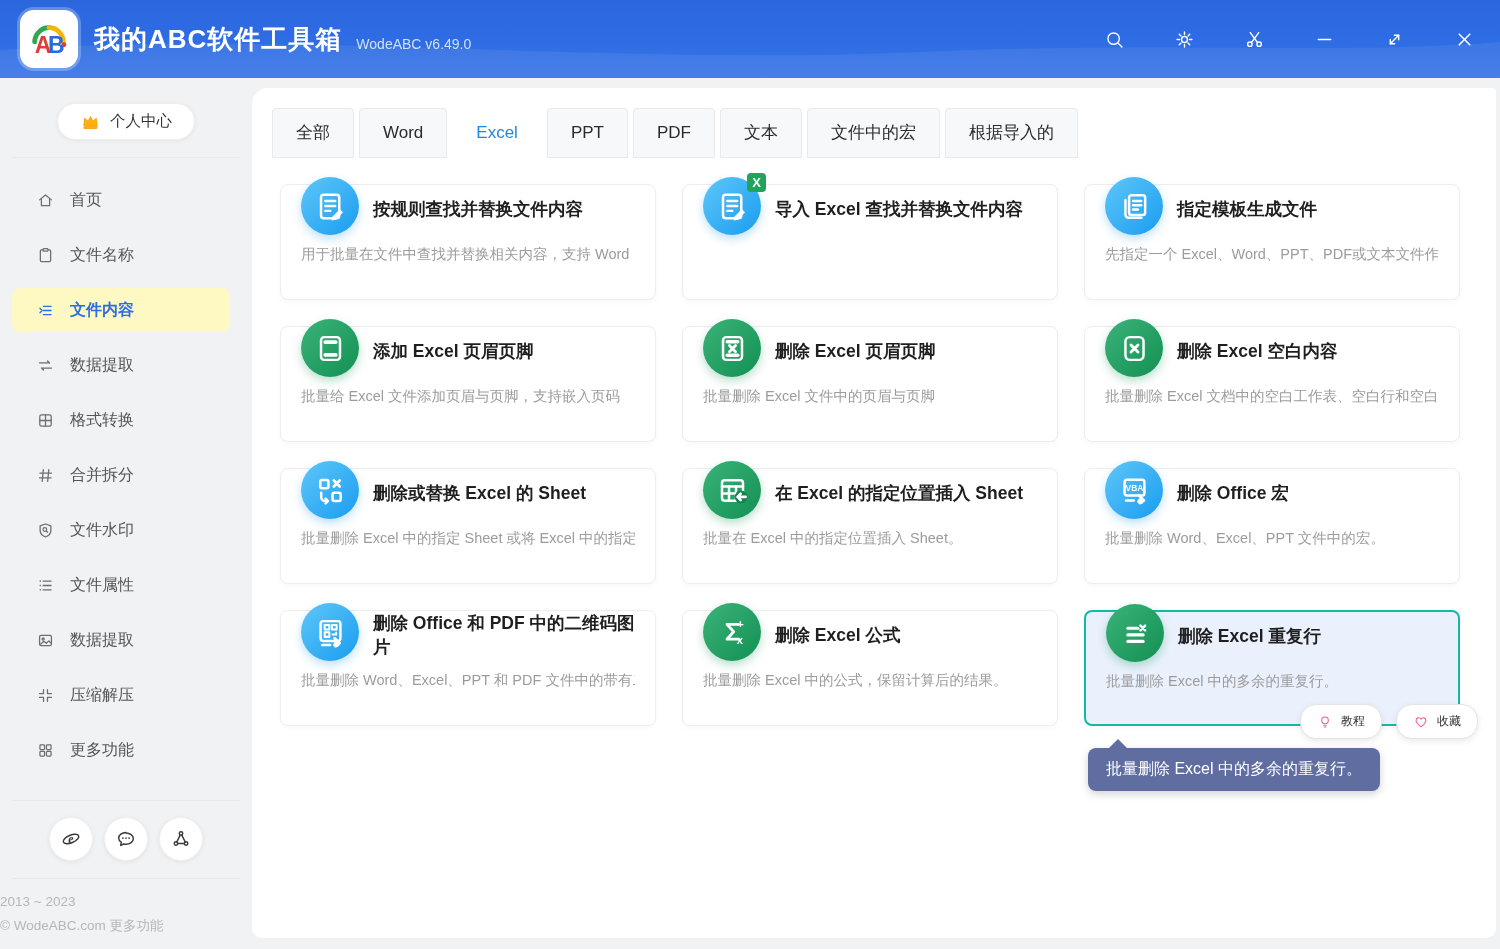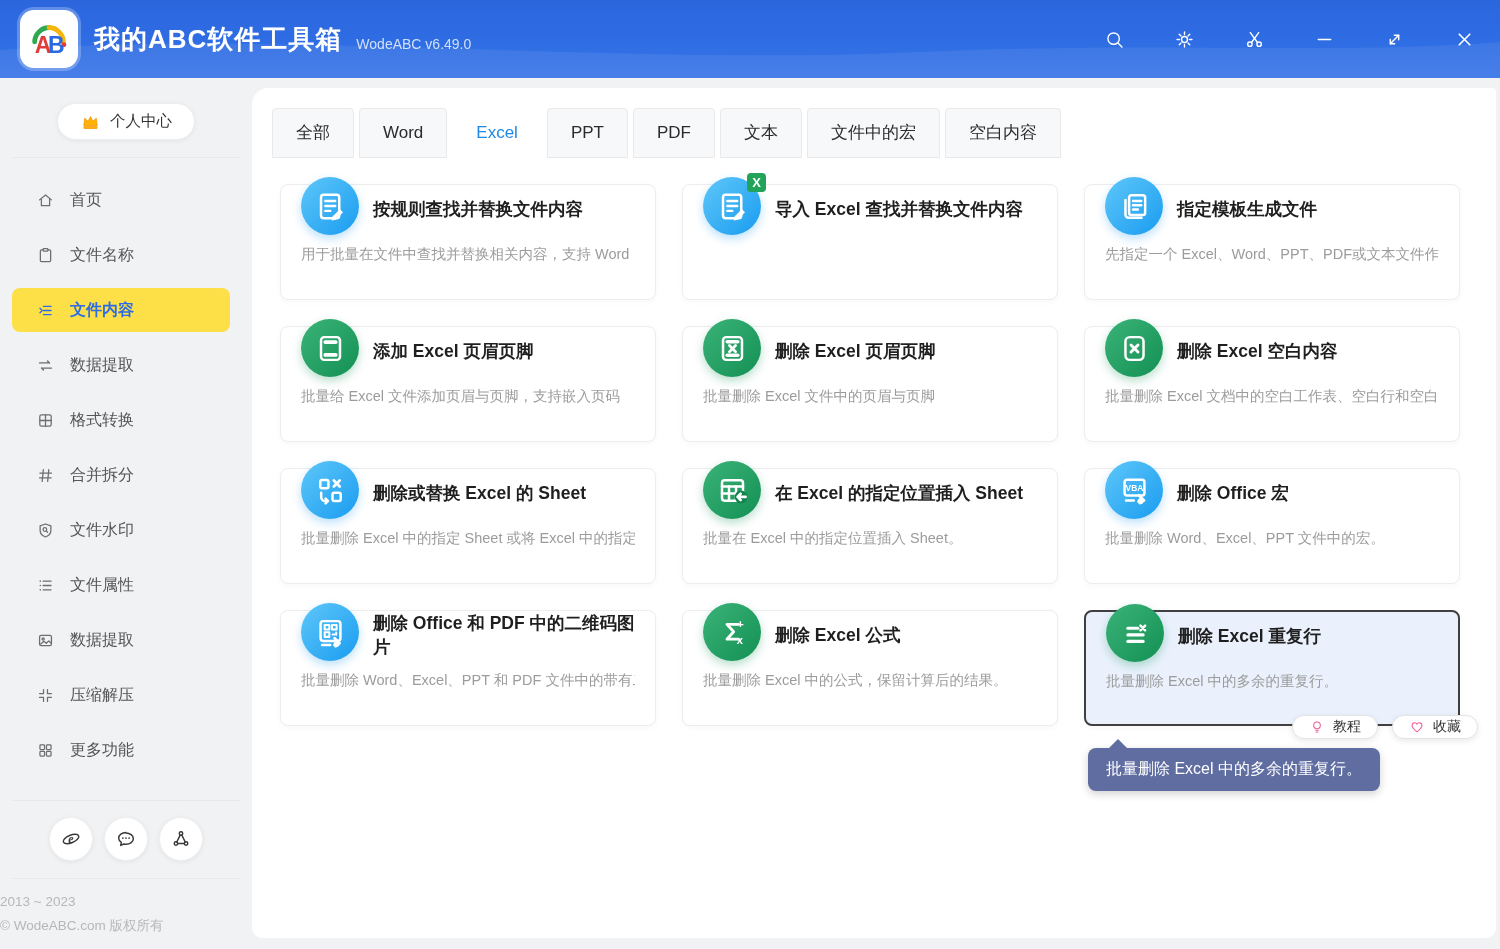--- a/index.html
+++ b/index.html
@@ -36,21 +36,21 @@
     box-shadow:0 1px 5px rgba(0,0,0,.06);font-family:inherit;
   }
   .personal-btn svg{width:21px;height:21px;}
   .sb-divider{height:1px;background:#e8e9ea;margin:17px 12px 0 12px;flex:none;}
   .menu{padding:20px 22px 0 12px;}
   .menu-item{
     display:flex;align-items:center;gap:15px;height:44px;margin-bottom:11px;
     padding-left:24px;border-radius:8px;color:#555;font-size:16px;cursor:pointer;
   }
   .menu-item svg{width:19px;height:19px;color:#6e6e6e;flex:none;}
-  .menu-item.active{background:#fde047;color:#2d6ce5;font-weight:bold;}
+  .menu-item.active{background:#fef9c3;color:#2d6ce5;font-weight:bold;}
   .menu-item.active svg{color:#2d6ce5;}
   .social{display:flex;justify-content:center;gap:11px;margin-top:16px;}
   .social-btn{
     width:42px;height:42px;border-radius:50%;background:#fff;border:1px solid #f0f0f0;
     display:flex;align-items:center;justify-content:center;cursor:pointer;
     box-shadow:0 1px 5px rgba(0,0,0,.07);color:#3a3a3a;
   }
   .social-btn svg{width:22px;height:22px;}
   .copyright{text-align:left;color:#b7b7b7;font-size:13.5px;line-height:1.75;margin-top:11px;}
   
@@ -59,39 +59,39 @@
   .tab{
     padding:0 23px;height:48px;line-height:48px;font-size:17px;color:#2b2b2b;
     background:#f7f8f9;border:1px solid #e9e9e9;border-radius:4px 4px 0 0;cursor:pointer;
   }
   .tab.active{background:#fff;border-color:#fff;color:#1e88e5;}
   .grid{display:grid;grid-template-columns:repeat(3,376px);gap:26px;padding:26px 0 0 28px;}
   .card{
     position:relative;height:116px;background:#fff;border:1px solid #ededed;border-radius:8px;
     box-shadow:0 2px 6px rgba(0,0,0,.03);padding:0 20px;box-sizing:border-box;cursor:pointer;
   }
-  .card.active{border:2px solid #404040;background:#eaf1fd;}
+  .card.active{border:2px solid #14b8a6;background:#eaf1fd;}
   .card-head{display:flex;align-items:center;gap:14px;}
   .icon-circle{
     width:58px;height:58px;border-radius:50%;flex:none;position:relative;margin-top:-8px;
     display:flex;align-items:center;justify-content:center;color:#fff;
   }
   .icon-circle svg{width:35px;height:35px;}
   .icon-circle.blue{background:linear-gradient(135deg,#5ec7f9,#1a9cf0);box-shadow:0 4px 10px rgba(41,157,240,.3);}
   .icon-circle.green{background:linear-gradient(135deg,#3ab377,#149055);box-shadow:0 4px 10px rgba(23,150,90,.3);}
   .badge-x{
     position:absolute;top:-4px;right:-5px;width:19px;height:19px;background:#21a35a;border-radius:4px;
     color:#fff;font-size:13px;font-weight:bold;display:flex;align-items:center;justify-content:center;
   }
   .card-title{font-size:17.5px;font-weight:bold;color:#1f1f1f;line-height:1.35;}
   .card-desc{margin-top:10px;font-size:14.5px;color:#9c9c9c;white-space:nowrap;overflow:hidden;}
   .pill-row{position:absolute;right:-20px;bottom:-15px;display:flex;gap:14px;z-index:6;}
   .pill{
     display:flex;align-items:center;gap:8px;background:#fff;border:1px solid #e4e4e4;border-radius:16px;
-    padding:2px 16px;font-size:14px;color:#333;box-shadow:0 2px 6px rgba(0,0,0,.09);cursor:pointer;white-space:nowrap;
+    padding:8px 16px;font-size:12px;color:#333;box-shadow:0 2px 6px rgba(0,0,0,.09);cursor:pointer;white-space:nowrap;
   }
   .pill svg{width:16px;height:16px;color:#ee5f9b;}
   .tooltip{
     position:absolute;left:2px;top:calc(100% + 24px);background:#5f6da1;color:#fff;font-size:16px;
     padding:11px 18px;border-radius:8px;white-space:nowrap;z-index:5;box-shadow:0 3px 9px rgba(0,0,0,.18);
   }
   .tooltip .arrow{
     position:absolute;top:-9px;left:20px;width:0;height:0;
     border-left:10px solid transparent;border-right:10px solid transparent;border-bottom:10px solid #5f6da1;
   }
@@ -285,34 +285,34 @@
             <circle cx="17.5" cy="17" r="1.9"></circle>
             <line x1="11.1" y1="7.7" x2="7.4" y2="15.3"></line>
             <line x1="12.9" y1="7.7" x2="16.6" y2="15.3"></line>
             <line x1="8.4" y1="17" x2="15.6" y2="17"></line>
           </svg>
         </div>
       </div>
     <div class="sb-divider"></div>
     <div class="copyright">
       <div>2013 ~ 2023</div>
-      <div>© WodeABC.com 版权所有</div>
+      <div>© WodeABC.com 更多功能</div>
     </div>
   </aside>
 
   <main class="main">
     <div class="tabs" id="tabs">
         <div class="tab">全部</div>
         <div class="tab">Word</div>
         <div class="tab active">Excel</div>
         <div class="tab">PPT</div>
         <div class="tab">PDF</div>
         <div class="tab">文本</div>
         <div class="tab">文件中的宏</div>
-        <div class="tab">空白内容</div>
+        <div class="tab">根据导入的</div>
       </div>
     <div class="grid" id="grid">
         <div class="card">
           <div class="card-head">
             <div class="icon-circle blue">
               <svg viewBox="0 0 24 24" fill="none" stroke="currentColor" stroke-width="1.6" stroke-linecap="round" stroke-linejoin="round">
                 <rect x="5.5" y="4" width="12.5" height="16" rx="1.8" stroke-width="1.7"></rect>
                 <line x1="8.5" y1="8.2" x2="15.2" y2="8.2" stroke-width="1.7"></line>
                 <line x1="8.5" y1="11.6" x2="15.2" y2="11.6" stroke-width="1.7"></line>
                 <line x1="8.5" y1="15" x2="11.8" y2="15" stroke-width="1.7"></line>

